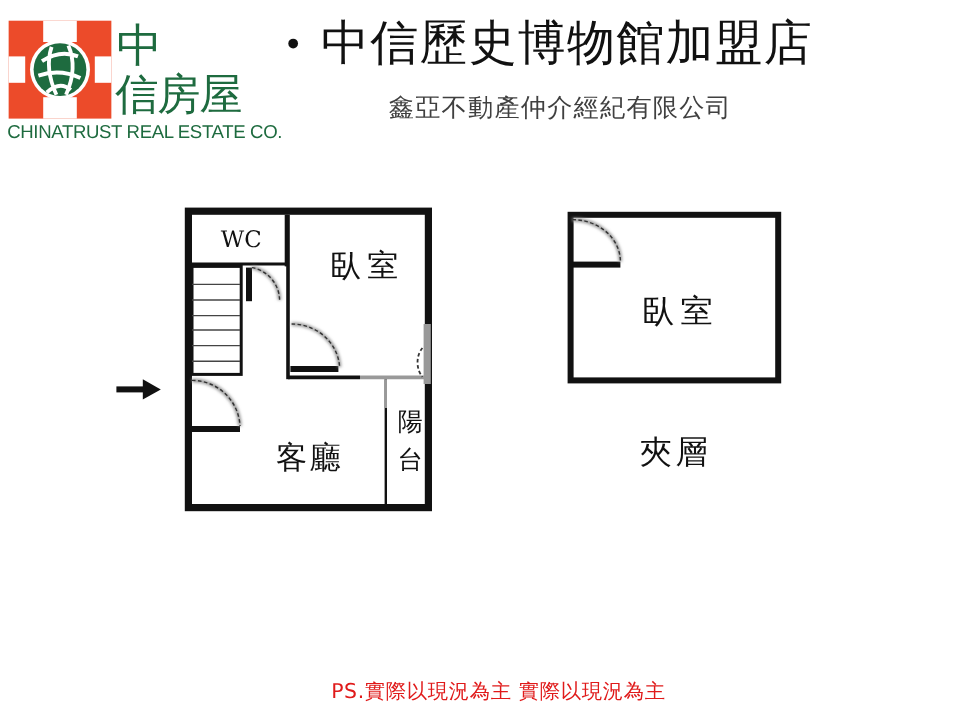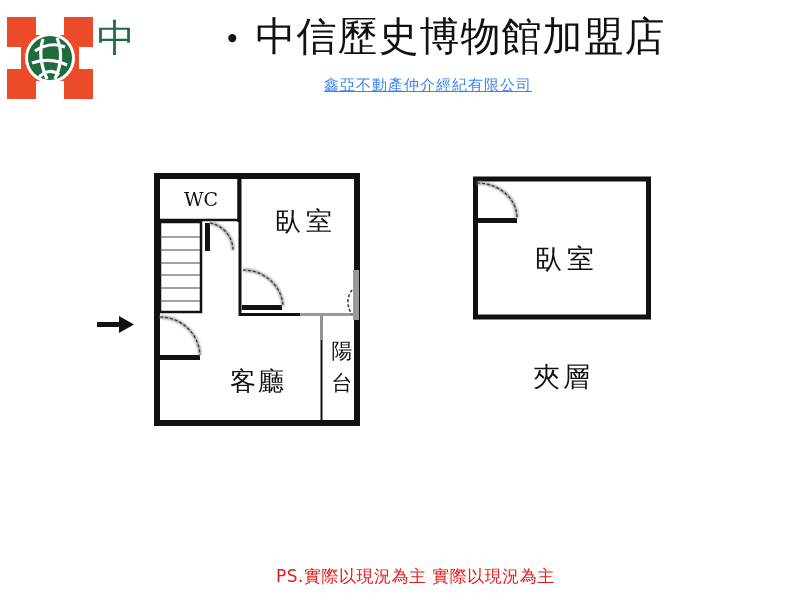--- a/index.html
+++ b/index.html
@@ -6,45 +6,47 @@
   body { width: 800px; height: 602px; position: relative; overflow: hidden;
          font-family: "DejaVu Sans", "Liberation Sans", sans-serif; }
   .logo { position: absolute; left: 4px; top: 12px; width: 210px; height: 110px; }
   .logo-mark { position: absolute; left: 3px; top: 5px; width: 86px; height: 82px; }
   .logo-cn1 { position: absolute; left: 93px; top: 7px; font-size: 38px; color: #1e6b3f;
               font-family: "DejaVu Sans", sans-serif; line-height: 1; }
   .logo-cn2 { position: absolute; left: 92px; top: 50px; font-size: 36px; color: #1e6b3f;
               font-family: "DejaVu Sans", sans-serif; line-height: 1; letter-spacing: -1px; }
   .logo-en { position: absolute; left: 2px; top: 90px; font-size: 15.5px; color: #1e6b3f;
              font-family: "Liberation Sans", sans-serif; letter-spacing: -0.3px; white-space: nowrap; }
-  .title { position: absolute; left: 224px; top: 14px; font-size: 40px; color: #111;
+  .title { position: absolute; left: 236px; top: 14px; font-size: 40px; color: #111;
            font-family: "DejaVu Serif", serif; line-height: 1.1; white-space: nowrap; letter-spacing: 1px; }
   .title .bullet { font-size: 28px; vertical-align: middle; margin-right: 14px; }
-  .subtitle { position: absolute; left: 324px; top: 76px; font-size: 15px; color: #3b82f6;
-              font-family: "DejaVu Serif", serif; white-space: nowrap; letter-spacing: 1px; text-decoration: underline; }
+  .subtitle { position: absolute; left: 324px; top: 76px; font-size: 21px; color: #404040;
+              font-family: "DejaVu Serif", serif; white-space: nowrap; letter-spacing: 1px; }
   .plan { position: absolute; left: 0; top: 0; }
   .room-label { font-family: "DejaVu Serif", serif; fill: #111; }
   .note { position: absolute; left: 276px; top: 565px; font-size: 17px; color: #e01a1a;
           font-family: "DejaVu Sans", sans-serif; white-space: nowrap; letter-spacing: 0.5px; }
 </style>
 </head>
 <body>
 
 <div class="logo">
   <svg class="logo-mark" viewBox="0 0 86 82">
     <rect x="0" y="0" width="86" height="82" fill="#ec4b2a"></rect>
     <rect x="29" y="0" width="28" height="18" fill="#ffffff"></rect>
     <rect x="29" y="64" width="28" height="18" fill="#ffffff"></rect>
     <rect x="0" y="30" width="14" height="22" fill="#ffffff"></rect>
     <rect x="72" y="30" width="14" height="22" fill="#ffffff"></rect>
     <circle cx="43" cy="41" r="25" fill="#ffffff"></circle>
     <circle cx="43" cy="41" r="22" fill="#1e6b3f"></circle>
     <path d="M28 34 Q43 24 58 30 M25 46 Q43 40 60 48 M32 60 Q43 50 52 58 M36 22 Q30 40 40 62 M50 21 Q58 40 48 62" stroke="#ffffff" stroke-width="3.2" fill="none"></path>
   </svg>
   <div class="logo-cn1">中</div>
+  <div class="logo-cn2">信房屋</div>
+  <div class="logo-en">CHINATRUST REAL ESTATE CO.</div>
 </div>
 
 <div class="title"><span class="bullet">•</span><span>中信歷史博物館加盟店</span></div>
 <div class="subtitle">鑫亞不動產仲介經紀有限公司</div>
 
 <svg class="plan" width="800" height="602" viewBox="0 0 800 602">
   <defs>
     <filter id="shadow" x="-20%" y="-20%" width="140%" height="140%">
       <feGaussianBlur stdDeviation="1.2"></feGaussianBlur>
     </filter>

